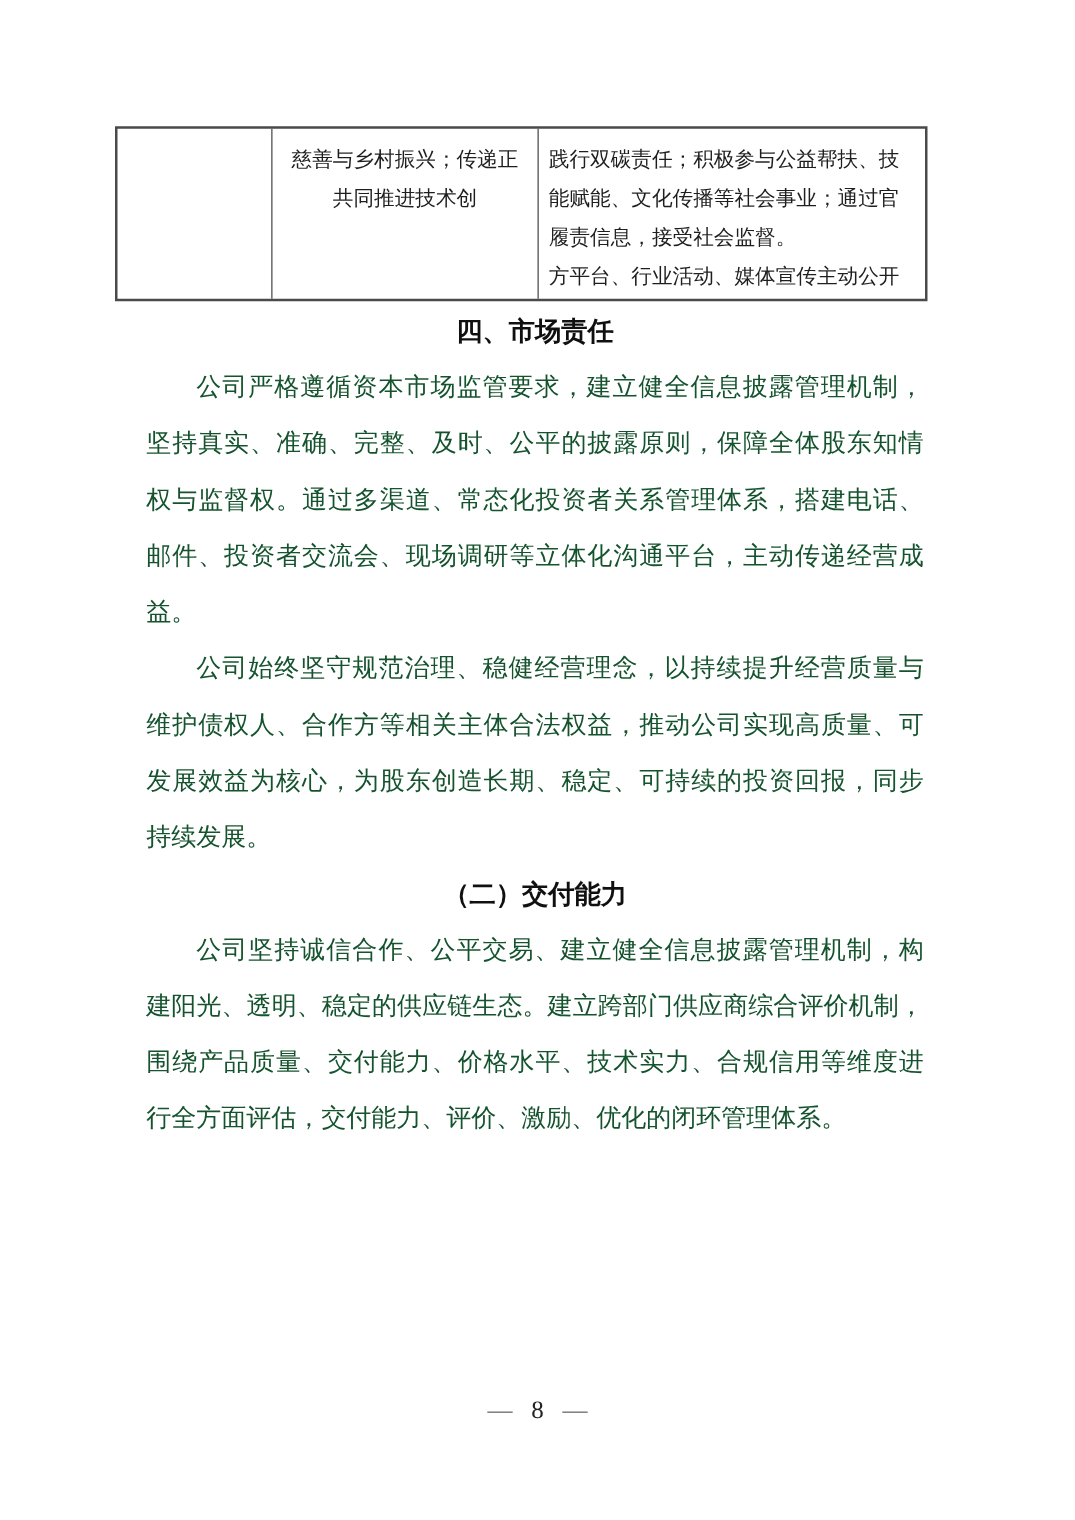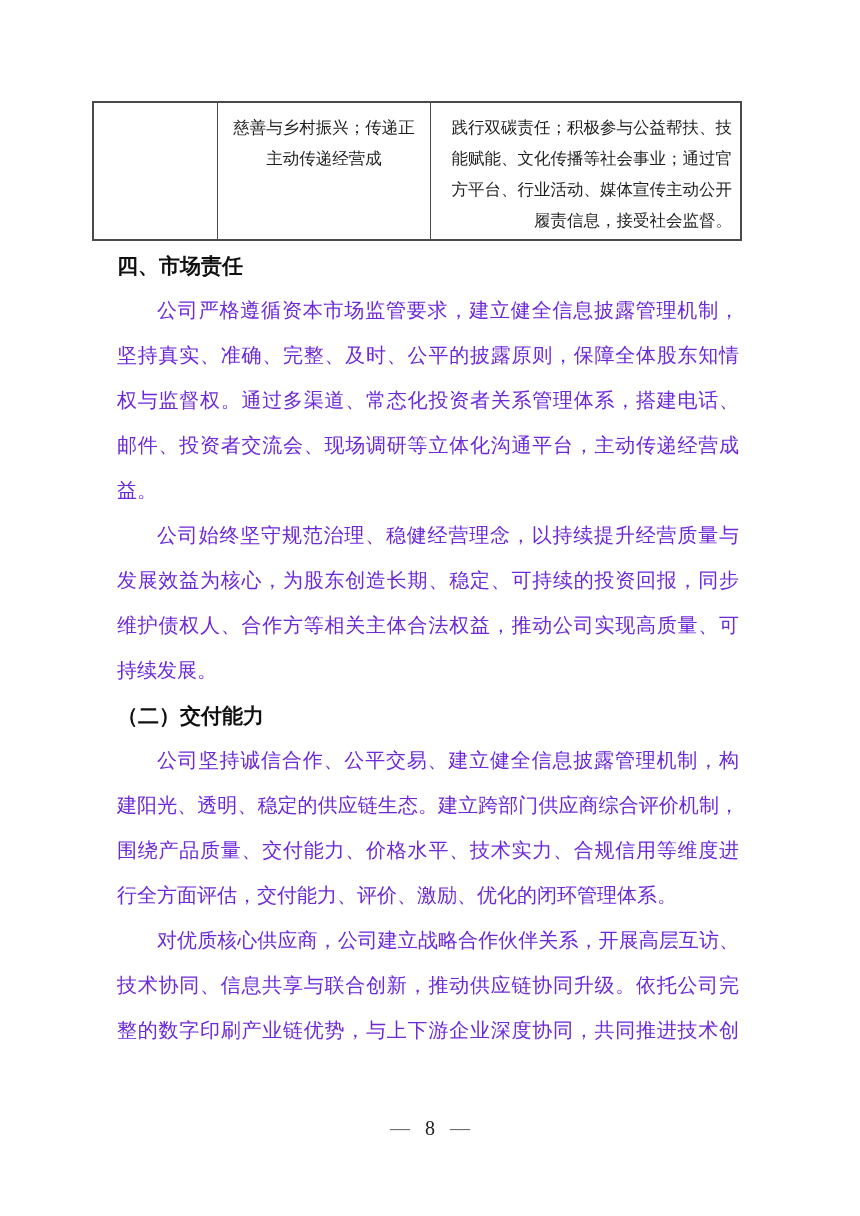--- a/index.html
+++ b/index.html
@@ -28,43 +28,44 @@
   .table-cell {
     padding: 9px 8px 0 8px;
     font-size: 16.5px;
     line-height: 31px;
     color: #1e1e1e;
     overflow: hidden;
   }
   .table-cell + .table-cell { border-left: 1px solid #4a4a4a; }
   .cell-0 { width: 123px; }
   .cell-1 { width: 213px; text-align: center; }
-  .cell-2 { flex: 1; text-align: right; }
+  .cell-2 { flex: 1; text-align: left; }
   .cell-line { white-space: nowrap; }
 
   
   .doc-content {
     position: absolute;
     left: 117px; top: 243px;
     width: 622px;
   }
   .heading {
     font-family: "Liberation Sans", "DejaVu Sans", sans-serif;
     font-weight: 700;
     font-size: 21px;
     line-height: 45px;
+    text-align: center;
     color: #101010;
   }
   .line {
     font-size: 20px;
     line-height: 45px;
     text-align: justify;
     text-align-last: justify;
     text-justify: inter-character;
-    color: #6d28d9;
+    color: #14532d;
   }
   .line.indent { text-indent: 40px; }
   .line.final { text-align-last: left; }
 
   
   .footer {
     position: absolute;
     left: 0; top: 1106px;
     width: 860px;
     text-align: center;
@@ -75,55 +76,50 @@
   .footer .pagenum { color: #222222; margin: 0 15px; }
 </style>
 </head>
 <body>
 
 <div class="doc-table">
     <div class="table-row">
       <div class="table-cell cell-0"></div>
       <div class="table-cell cell-1">
         <div class="cell-line">慈善与乡村振兴；传递正</div>
-        <div class="cell-line">主动传递经营成</div>
+        <div class="cell-line">共同推进技术创</div>
       </div>
       <div class="table-cell cell-2">
         <div class="cell-line">践行双碳责任；积极参与公益帮扶、技</div>
         <div class="cell-line">能赋能、文化传播等社会事业；通过官</div>
+        <div class="cell-line">履责信息，接受社会监督。</div>
         <div class="cell-line">方平台、行业活动、媒体宣传主动公开</div>
-        <div class="cell-line">履责信息，接受社会监督。</div>
       </div>
     </div>
   </div>
 
 <div class="doc-content">
     <div class="heading">四、市场责任</div>
     <div class="paragraph">
       <div class="line indent">公司严格遵循资本市场监管要求，建立健全信息披露管理机制，</div>
       <div class="line">坚持真实、准确、完整、及时、公平的披露原则，保障全体股东知情</div>
       <div class="line">权与监督权。通过多渠道、常态化投资者关系管理体系，搭建电话、</div>
       <div class="line">邮件、投资者交流会、现场调研等立体化沟通平台，主动传递经营成</div>
       <div class="line final">益。</div>
     </div>
     <div class="paragraph">
       <div class="line indent">公司始终坚守规范治理、稳健经营理念，以持续提升经营质量与</div>
+      <div class="line">维护债权人、合作方等相关主体合法权益，推动公司实现高质量、可</div>
       <div class="line">发展效益为核心，为股东创造长期、稳定、可持续的投资回报，同步</div>
-      <div class="line">维护债权人、合作方等相关主体合法权益，推动公司实现高质量、可</div>
       <div class="line final">持续发展。</div>
     </div>
     <div class="heading">（二）交付能力</div>
     <div class="paragraph">
       <div class="line indent">公司坚持诚信合作、公平交易、建立健全信息披露管理机制，构</div>
       <div class="line">建阳光、透明、稳定的供应链生态。建立跨部门供应商综合评价机制，</div>
       <div class="line">围绕产品质量、交付能力、价格水平、技术实力、合规信用等维度进</div>
       <div class="line final">行全方面评估，交付能力、评价、激励、优化的闭环管理体系。</div>
     </div>
-    <div class="paragraph">
-      <div class="line indent">对优质核心供应商，公司建立战略合作伙伴关系，开展高层互访、</div>
-      <div class="line">技术协同、信息共享与联合创新，推动供应链协同升级。依托公司完</div>
-      <div class="line">整的数字印刷产业链优势，与上下游企业深度协同，共同推进技术创</div>
-    </div>
   </div>
 
 <div class="footer">
   <span class="dash">—</span><span class="pagenum">8</span><span class="dash">—</span>
 </div>
 
 </body></html>

